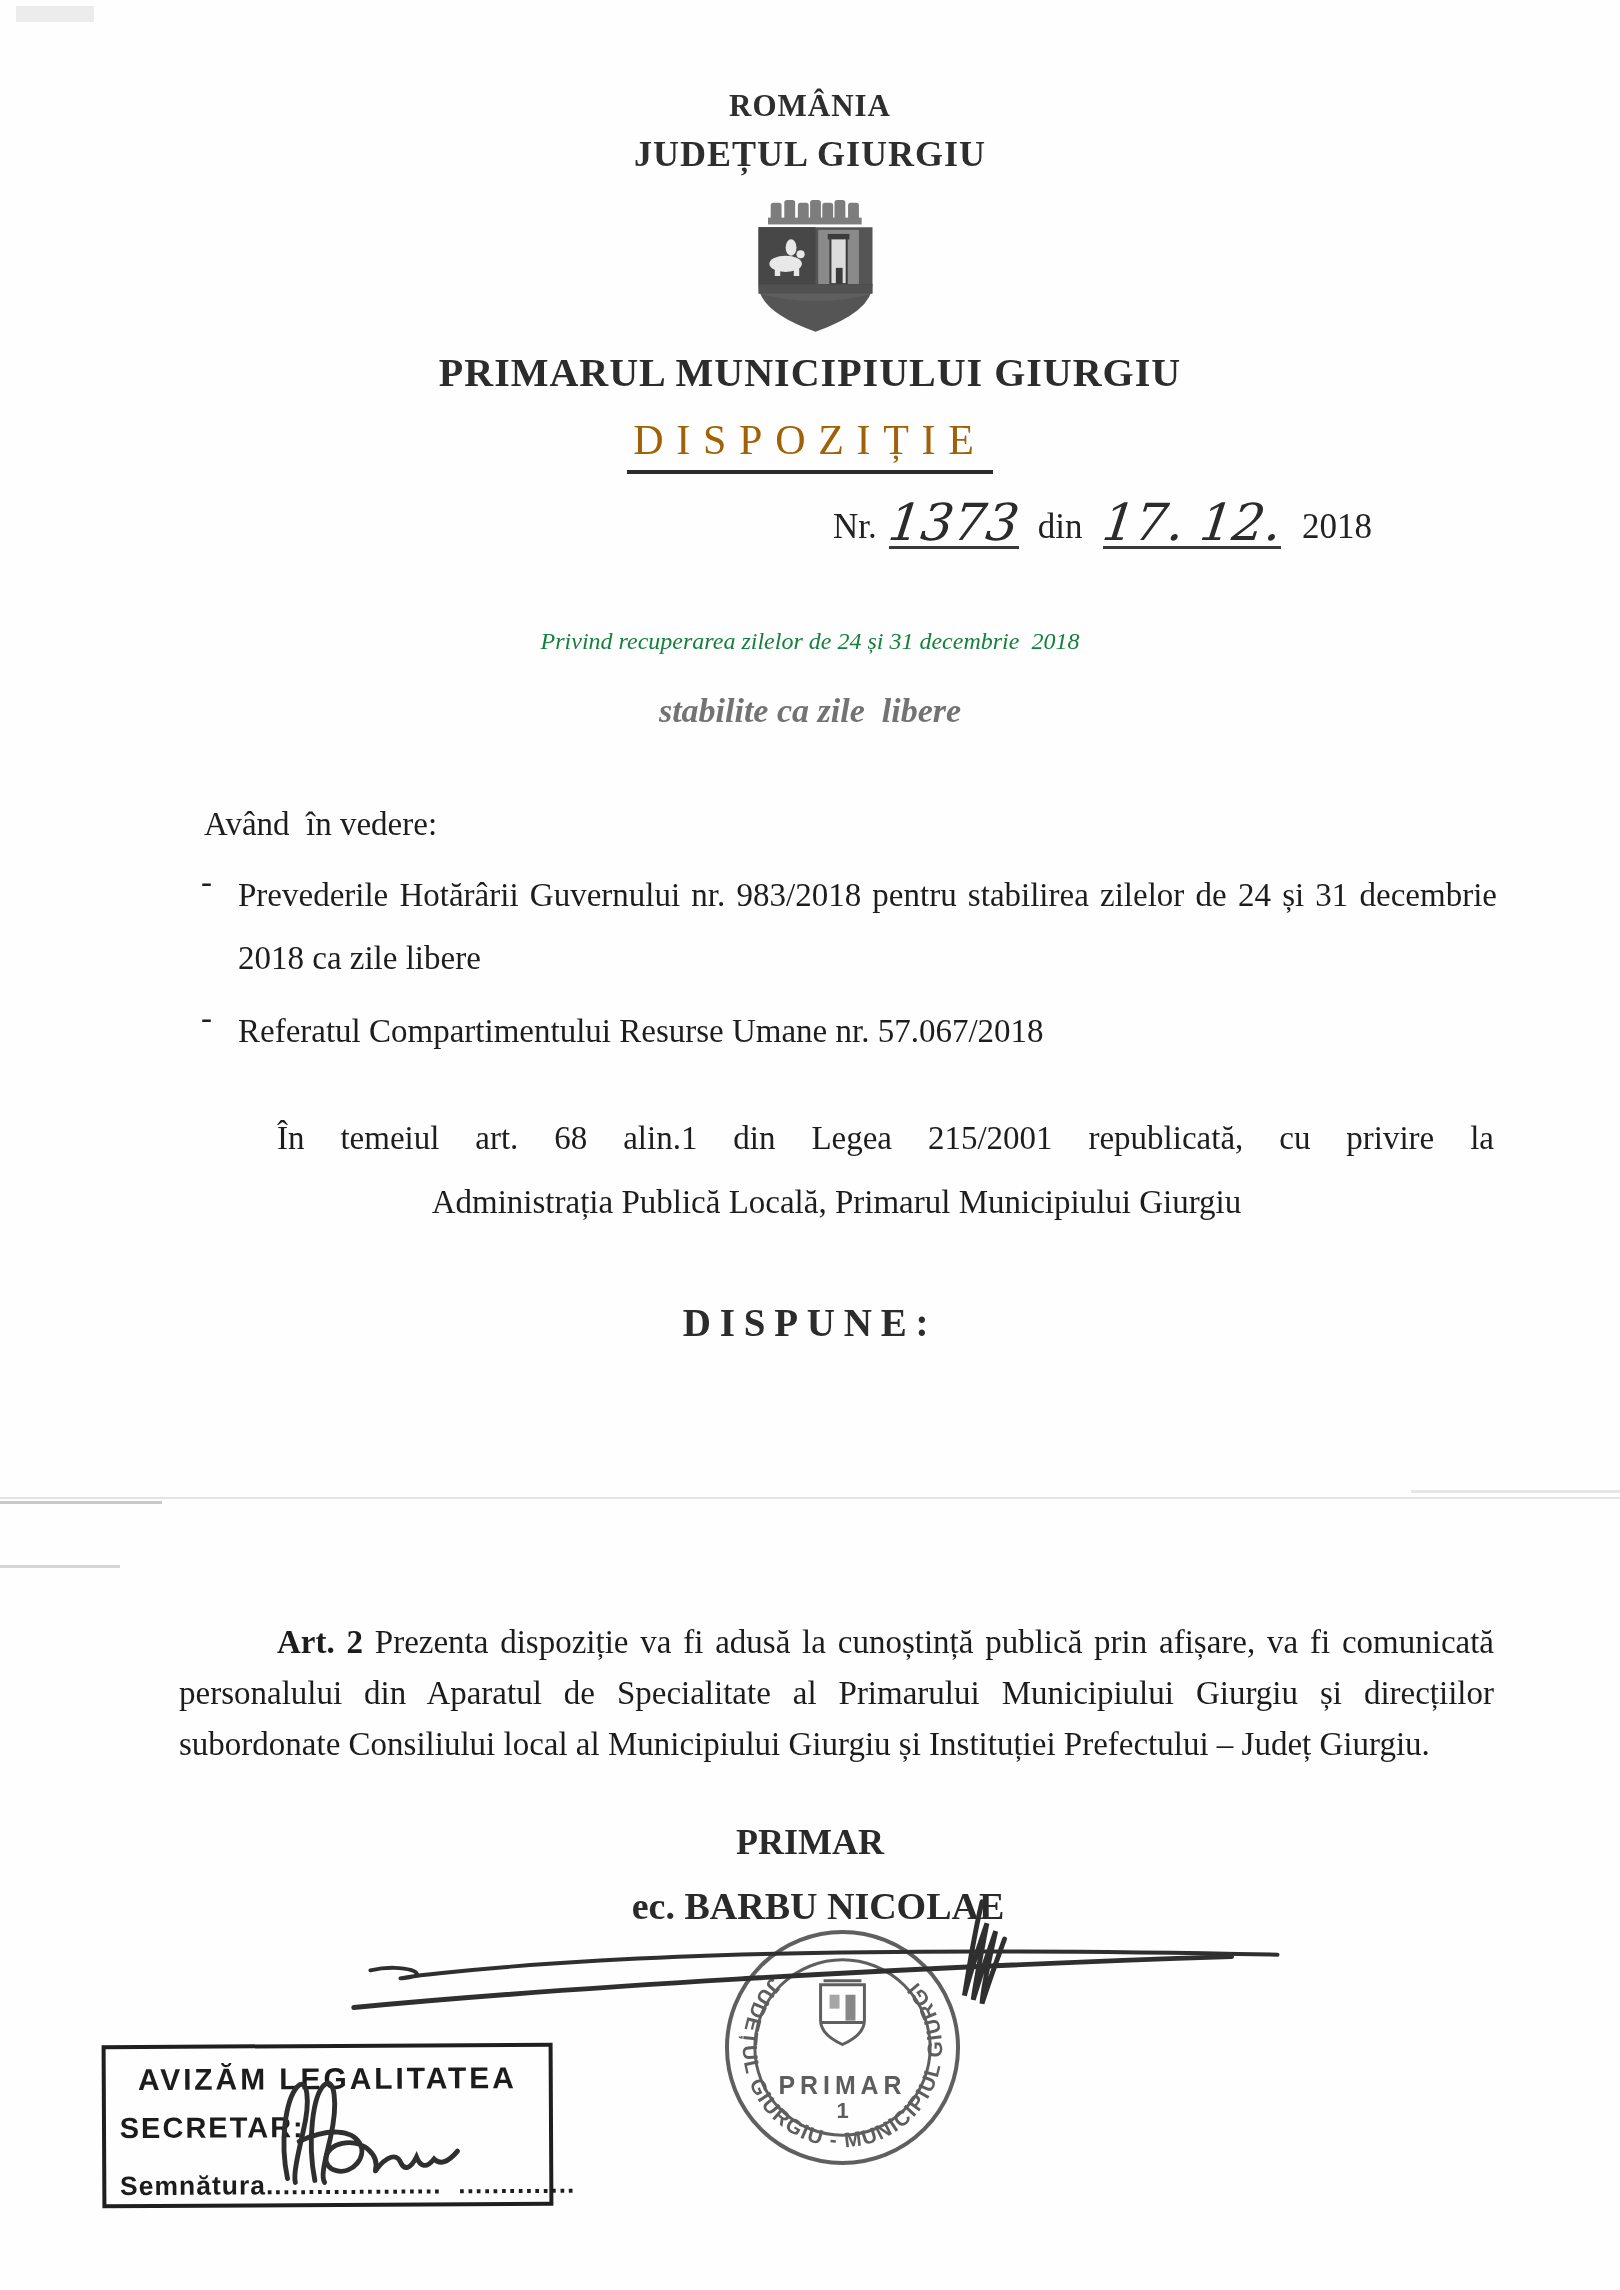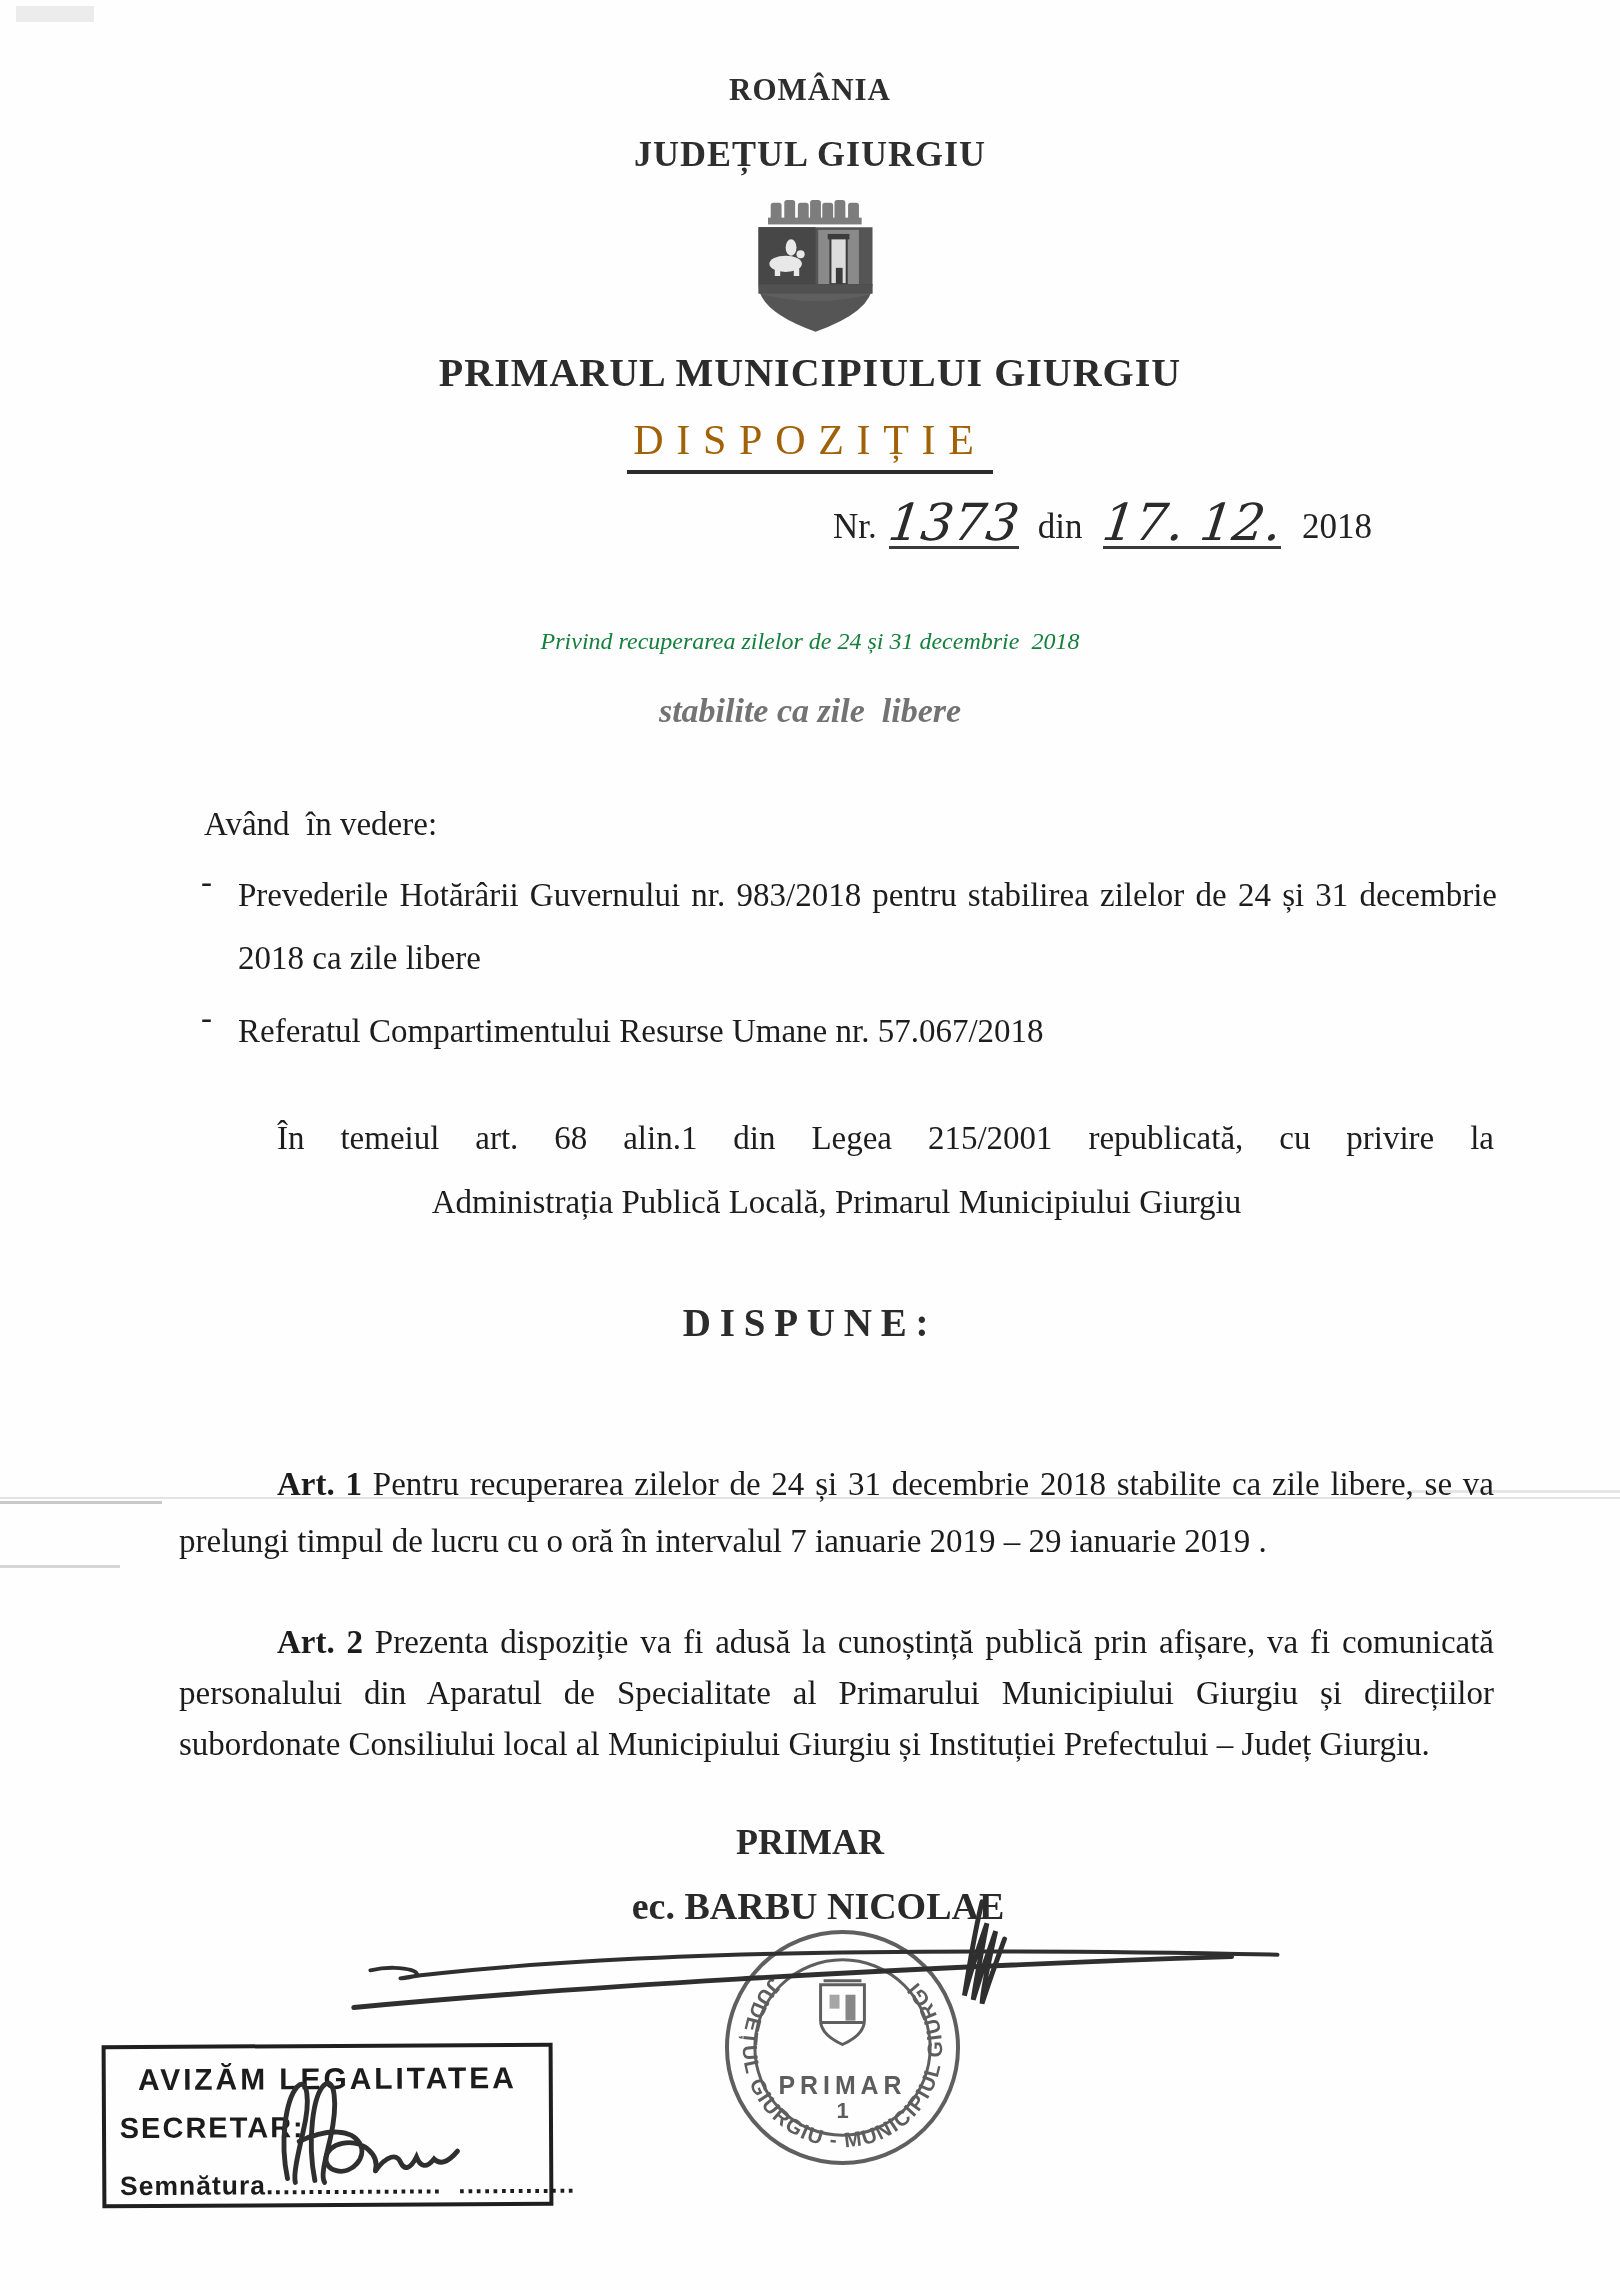--- a/index.html
+++ b/index.html
@@ -3,21 +3,21 @@
 <meta charset="utf-8">
 <style>
   html,body{margin:0;padding:0;background:#ffffff;}
   #page{position:relative;width:1620px;height:2291px;background:#fefefe;
         font-family:"Liberation Serif",serif;color:#1d1d1d;overflow:hidden;}
 
   .abs{position:absolute;}
   .center{left:0;width:1620px;text-align:center;}
 
   
-  .country{top:72px;font-size:31px;font-weight:bold;letter-spacing:1px;color:#2e2e2e;}
+  .country{top:88px;font-size:31px;font-weight:bold;letter-spacing:1px;color:#2e2e2e;}
   .county{top:133px;font-size:36px;font-weight:bold;letter-spacing:1px;color:#2e2e2e;text-align:center;}
   .coa{top:200px;left:733px;}
 
   
   .issuer{top:349px;font-size:40px;font-weight:bold;letter-spacing:1px;color:#2c2c2c;}
   .doctype-wrap{top:416px;}
   .doctype{display:inline-block;font-size:42px;font-weight:normal;letter-spacing:12.7px;
            color:#a16207;border-bottom:4.9px solid #2c2c2c;padding:0 5.9px 5.9px 5.9px;}
 
   
@@ -152,21 +152,20 @@
       <span class="btext">Referatul Compartimentului Resurse Umane nr. 57.067/2018</span>
     </div>
   </div>
   <div class="abs legal">
     <div class="l1">În temeiul art. 68 alin.1 din Legea 215/2001 republicată, cu privire la</div>
     <div class="l2">Administrația Publică Locală, Primarul Municipiului Giurgiu</div>
   </div>
 
   <div class="abs center dispune">DISPUNE:</div>
 
-  <p class="abs art art1"><b>Art. 1</b> <span>Pentru recuperarea zilelor de 24 și 31 decembrie 2018 stabilite ca zile libere, se va prelungi timpul de lucru cu o oră în intervalul 7 ianuarie 2019 – 29 ianuarie 2019 .</span></p>
   <p class="abs art art2"><b>Art. 2</b> <span>Prezenta dispoziție va fi adusă la cunoștință publică prin afișare, va fi comunicată personalului din Aparatul de Specialitate al Primarului Municipiului Giurgiu și direcțiilor subordonate Consiliului local  al Municipiului Giurgiu și Instituției Prefectului – Județ Giurgiu.</span></p>
 
   <div class="abs center primar">PRIMAR</div>
   <div class="abs center mayor">ec. BARBU NICOLAE</div>
 
   <div class="abs stamp">
     <svg width="249" height="249" viewBox="0 0 250 250">
       <circle cx="125" cy="125" r="116" fill="none" stroke="#3d3d3d" stroke-width="4"></circle>
       <circle cx="125" cy="125" r="88" fill="none" stroke="#3d3d3d" stroke-width="3"></circle>
       <defs>

